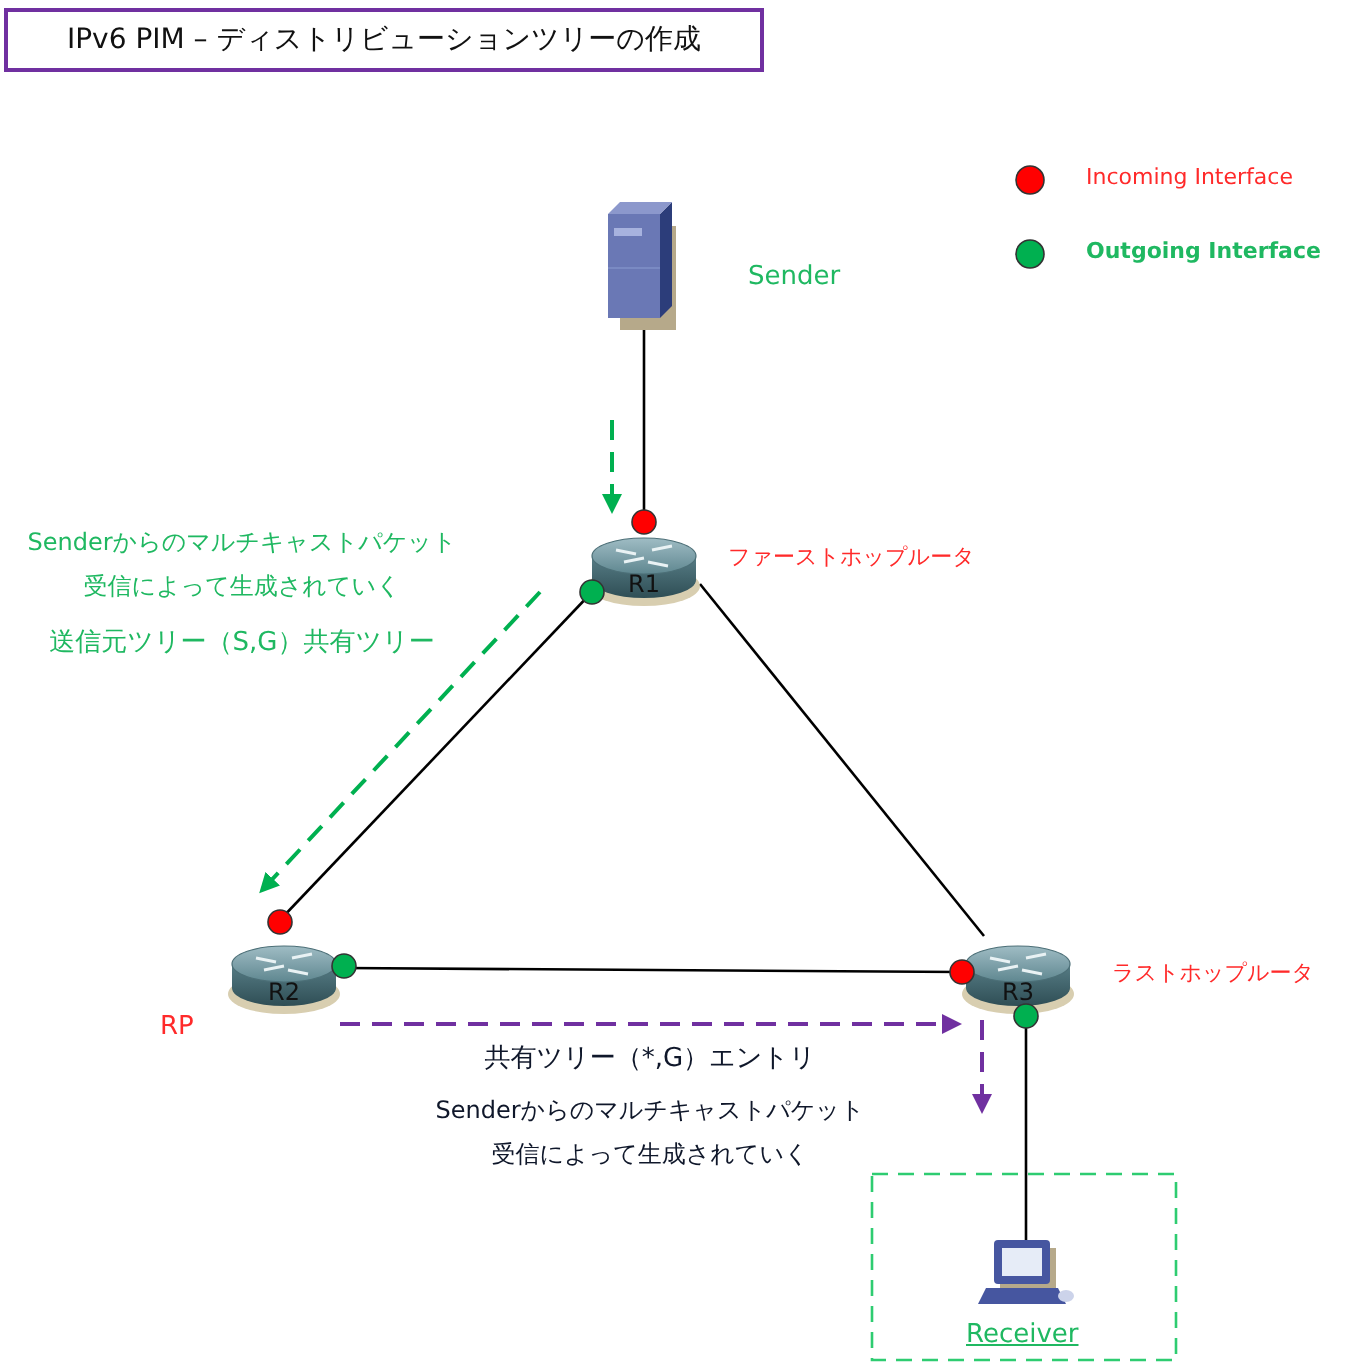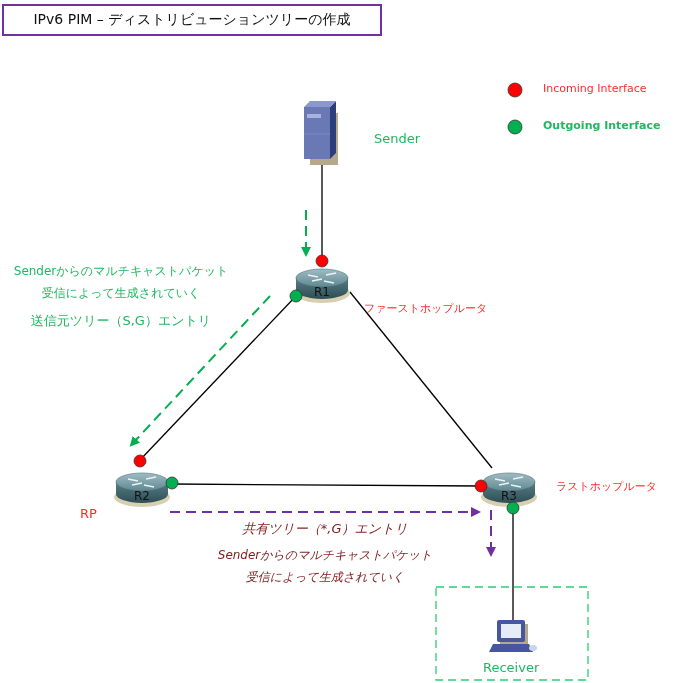--- a/index.html
+++ b/index.html
@@ -4,21 +4,21 @@
 <style>
   html, body { margin:0; padding:0; background:#ffffff; }
   body { width:675px; height:683px; position:relative; overflow:hidden;
          font-family:"DejaVu Sans", sans-serif; }
   .title-box { position:absolute; left:2px; top:4px; width:380px; height:32px;
                border:2px solid #7030a0; box-sizing:border-box; display:flex;
                align-items:center; justify-content:center; font-size:14px; color:#111; }
   .lbl { position:absolute; font-size:11px; white-space:nowrap; }
   .red { color:#ff2a2a; }
   .green { color:#1fb861; }
-  .purple { color:#7f1d1d;font-style:italic; }
+  .purple { color:#0f172a; }
   .center { text-align:center; transform:translateX(-50%); }
   svg.canvas { position:absolute; left:0; top:0; }
 </style>
 </head>
 <body>
 
 <div class="title-box">
   <span>IPv6 PIM – ディストリビューションツリーの作成</span>
 </div>
 
@@ -99,24 +99,24 @@
 
   <text x="322" y="296" text-anchor="middle" font-family="DejaVu Sans, sans-serif" font-size="12" fill="#111">R1</text>
   <text x="142" y="500" text-anchor="middle" font-family="DejaVu Sans, sans-serif" font-size="12" fill="#111">R2</text>
   <text x="509" y="500" text-anchor="middle" font-family="DejaVu Sans, sans-serif" font-size="12" fill="#111">R3</text>
 </svg>
 
 <div class="lbl red" style="left:543px; top:82px;">Incoming Interface</div>
 <div class="lbl green" style="left:543px; top:119px;font-weight:bold;">Outgoing Interface</div>
 
 <div class="lbl green" style="left:358px; top:131px; font-size:13px;margin-left:16px;">Sender</div>
-<div class="lbl red" style="left:364px; top:271px;margin-top:30px;">ファーストホップルータ</div>
+<div class="lbl red" style="left:364px; top:271px;">ファーストホップルータ</div>
 <div class="lbl red" style="left:80px; top:477px; font-size:13px;margin-top:29px;">RP</div>
 <div class="lbl red" style="left:556px; top:479px;">ラストホップルータ</div>
-<div class="lbl green" style="left:483px; top:660px; font-size:13px;">Receiver</div>
+<div class="lbl green" style="left:483px; top:660px; font-size:13px;text-decoration:underline;">Receiver</div>
 
 <div class="lbl green center" style="left:121px; top:263px; font-size:12px;text-align:center;">Senderからのマルチキャストパケット</div>
 <div class="lbl green center" style="left:121px; top:285px; font-size:12px;">受信によって生成されていく</div>
-<div class="lbl green center" style="left:121px; top:312px; font-size:13px;">送信元ツリー（S,G）エントリ</div>
+<div class="lbl green center" style="left:121px; top:312px; font-size:13px;">送信元ツリー（S,G）共有ツリー</div>
 
 <div class="lbl purple center" style="left:325px; top:520px; font-size:13px;">共有ツリー（*,G）エントリ</div>
 <div class="lbl purple center" style="left:325px; top:547px; font-size:12px;">Senderからのマルチキャストパケット</div>
 <div class="lbl purple center" style="left:325px; top:569px; font-size:12px;">受信によって生成されていく</div>
 
 </body></html>

